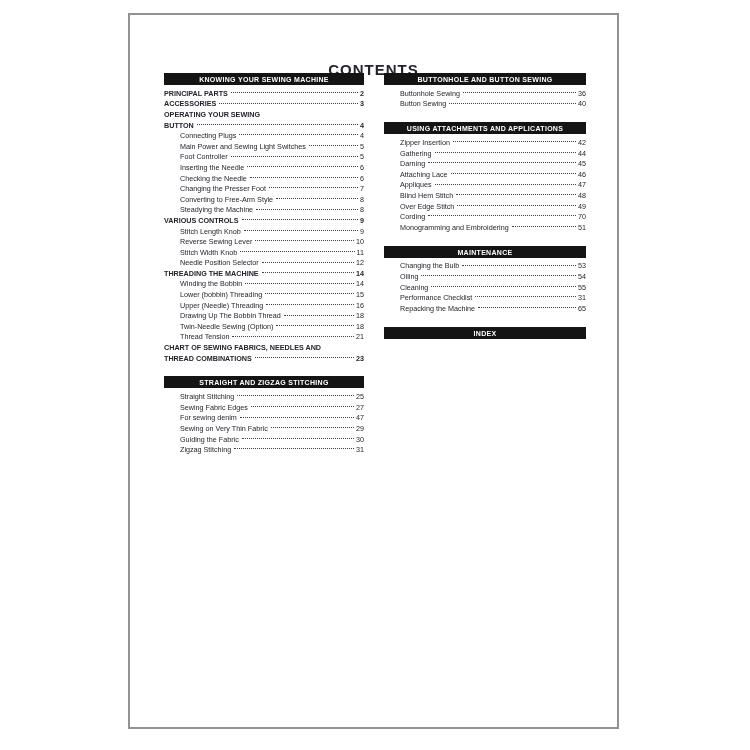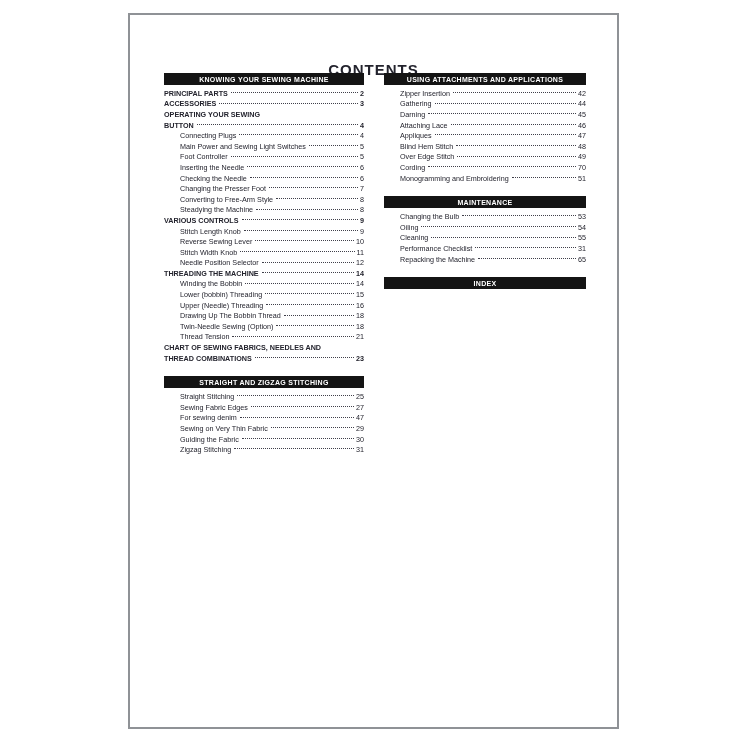--- a/index.html
+++ b/index.html
@@ -195,20 +195,33 @@
         </div>
         <div class="row lvl1">
           <span class="lbl">Zigzag Stitching</span>
           <span class="dots"></span>
           <span class="pg">31</span>
         </div>
       </section>
     </div>
   <div class="col col-right">
       <section class="toc-section">
+        <div class="bar">BUTTONHOLE AND BUTTON SEWING</div>
+        <div class="row lvl1">
+          <span class="lbl">Buttonhole Sewing</span>
+          <span class="dots"></span>
+          <span class="pg">36</span>
+        </div>
+        <div class="row lvl1">
+          <span class="lbl">Button Sewing</span>
+          <span class="dots"></span>
+          <span class="pg">40</span>
+        </div>
+      </section>
+      <section class="toc-section">
         <div class="bar">USING ATTACHMENTS AND APPLICATIONS</div>
         <div class="row lvl1">
           <span class="lbl">Zipper Insertion</span>
           <span class="dots"></span>
           <span class="pg">42</span>
         </div>
         <div class="row lvl1">
           <span class="lbl">Gathering</span>
           <span class="dots"></span>
           <span class="pg">44</span>

